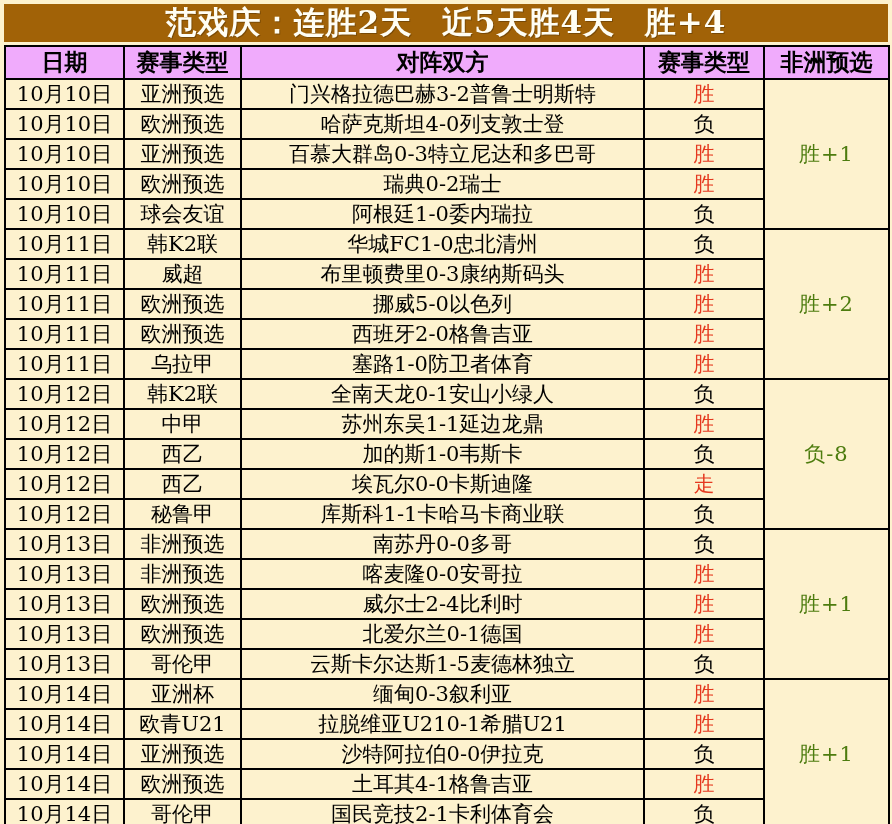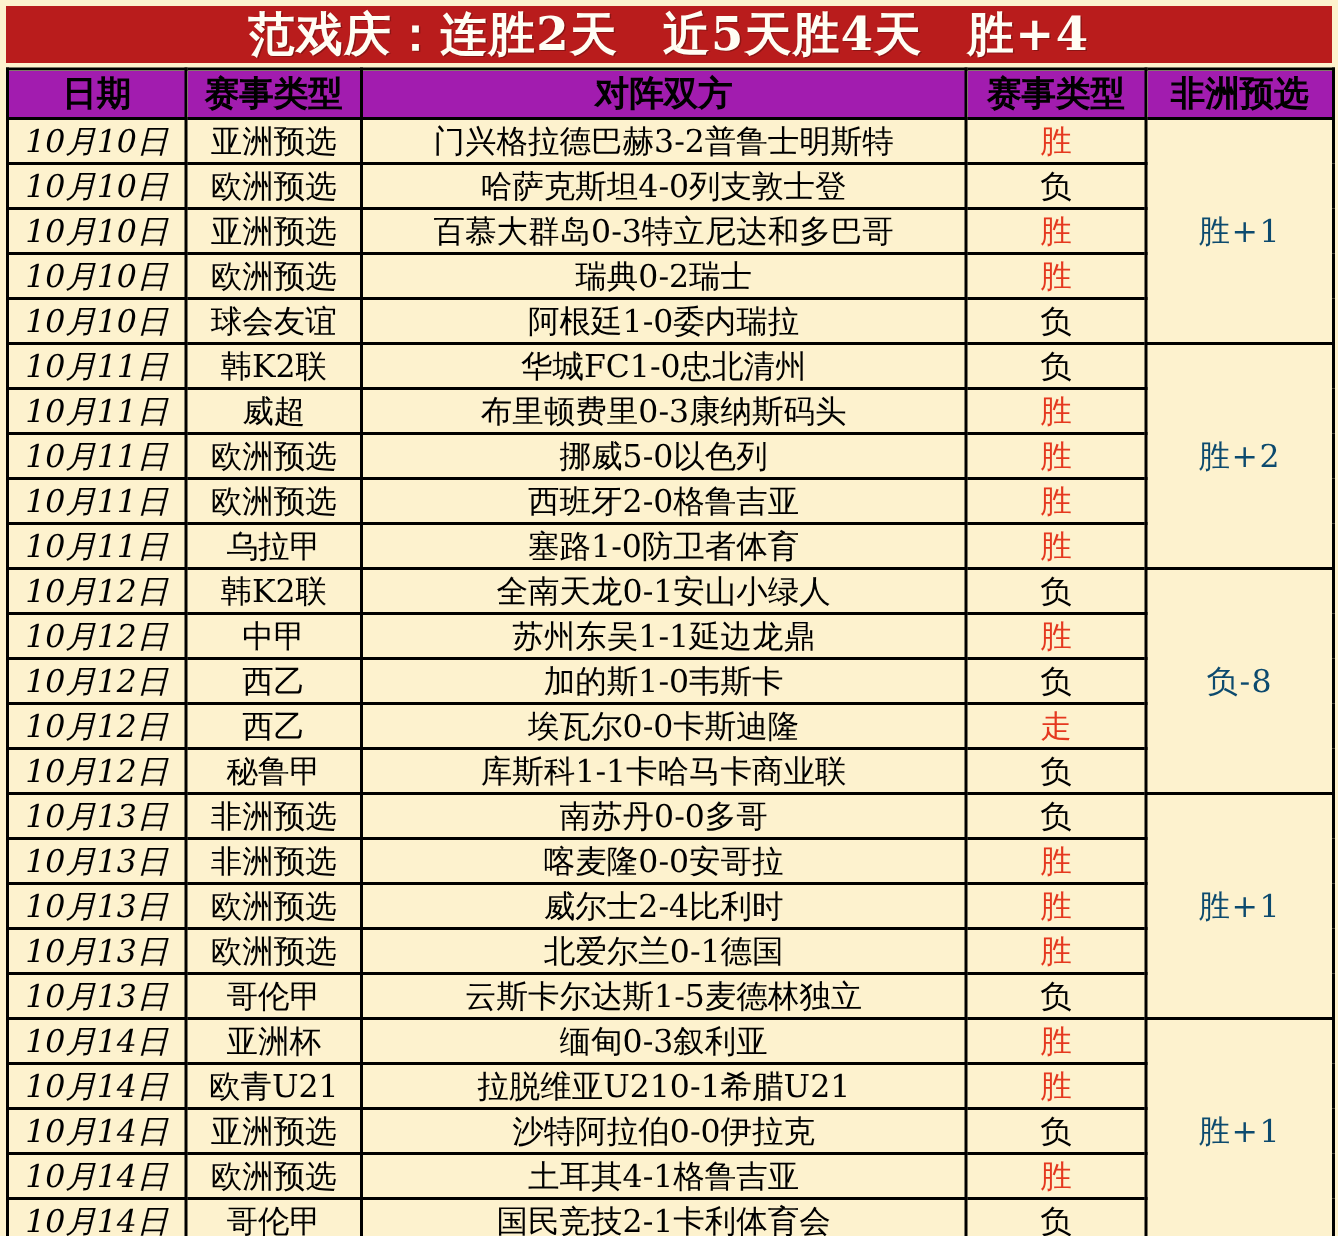--- a/index.html
+++ b/index.html
@@ -11,21 +11,21 @@
     font-family: "DejaVu Serif", "Liberation Serif", serif;
     color: #000;
     overflow: hidden;
   }
   .frame {
     padding: 4px;
     box-sizing: border-box;
   }
   .title-bar {
     height: 38px;
-    background: #b91c1c;
+    background: #a16207;
     color: #FFFEF4;
     font-size: 31px;
     font-weight: bold;
     display: flex;
     align-items: center;
     justify-content: center;
     word-spacing: 18px;
     white-space: nowrap;
     letter-spacing: 1px;
     text-shadow: 1px 1px 0 rgba(0,0,0,0.25);
@@ -39,38 +39,38 @@
   table.results th,
   table.results td {
     border: 2px solid #000;
     text-align: center;
     vertical-align: middle;
     padding: 0;
     overflow: hidden;
     white-space: nowrap;
   }
   table.results thead th {
-    background: #a21caf;
+    background: #f0abfc;
     font-size: 23px;
     font-weight: bold;
     height: 26px;
   }
   table.results tbody td {
     background: #FDF2CE;
     font-size: 21px;
     height: 26px;
   }
-  td.date-cell { font-size: 22px; font-style: italic; }
+  td.date-cell { font-size: 22px; }
   td.result-cell { font-size: 22px; }
   
   td.result-cell[data-result="胜"],
   td.result-cell[data-result="走"] { color: #E5381F; }
   td.net-cell {
     background: #C00000;
-    color: #0c4a6e;
+    color: #4d7c0f;
     font-size: 38px;
     letter-spacing: 1px;
   }
 </style>
 </head>
 <body>
 
 <div class="frame">
 
   <div class="title-bar">

